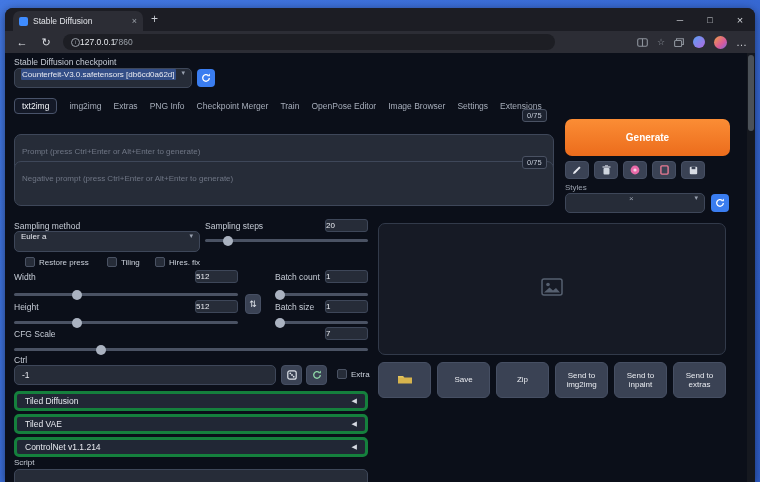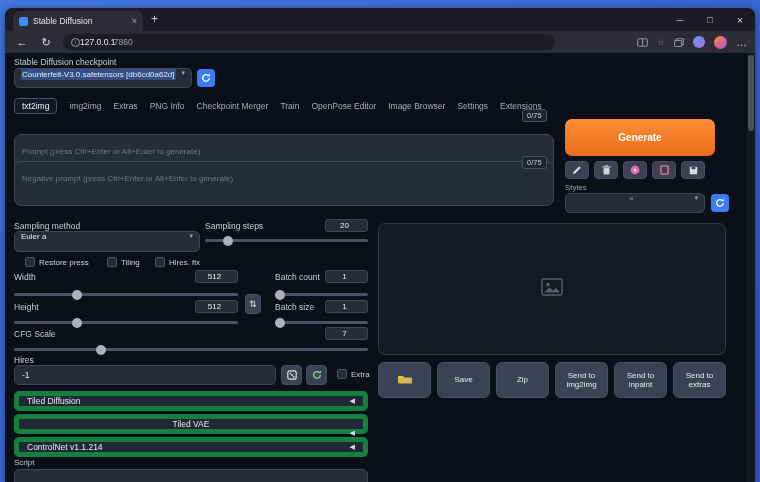--- a/index.html
+++ b/index.html
@@ -38,38 +38,38 @@
       font-size:8px;display:flex;align-items:flex-start;padding:0 6px;box-sizing:border-box;white-space:nowrap;}
   .dd .caret{margin-left:auto;color:#9aa2b0;font-size:7px;padding-left:4px;}
   .hl{background:rgba(62,108,200,.55);padding:1px 1px;border-radius:1px;overflow:hidden;text-overflow:ellipsis;}
   .tabs{position:absolute;left:9px;top:44px;height:17px;display:flex;align-items:center;gap:12px;
         font-size:8.5px;color:#a6adba;white-space:nowrap;}
   .tab-item.active{border:1px solid #49536a;border-radius:4px;padding:2px 7px;color:#f2f4f8;background:#141927;}
   .ta{position:absolute;background:#262c38;border:1px solid #3e4759;border-radius:7px;padding:5px 7px;box-sizing:border-box;}
   .ph{font-size:8px;color:#6f7685;}
   .counter{position:absolute;background:#1d2330;border:1px solid #4a5263;border-radius:3px;font-size:7.5px;
            color:#c3cad6;padding:1px 4px;z-index:3;}
-  .generate{position:absolute;left:560px;top:66px;width:150px;height:37px;border-radius:7px;
+  .generate{position:absolute;left:560px;top:66px;width:165px;height:37px;border-radius:7px;
             background:linear-gradient(180deg,#fb8d35,#ec6c1c);color:#fff;font-weight:bold;font-size:10px;
             display:flex;align-items:center;justify-content:center;}
   .sqbtn{width:24px;height:18px;background:#3a4254;border:1px solid #464f63;border-radius:4px;
          display:flex;align-items:center;justify-content:center;box-sizing:border-box;}
   .toolrow{position:absolute;left:560px;top:108px;display:flex;gap:5px;}
   .bluebtn{position:absolute;width:18px;height:18px;background:#3a7df0;border:none;border-radius:4px;
            display:flex;align-items:center;justify-content:center;}
   .numbox{position:absolute;width:43px;height:13px;background:#262c38;border:1px solid #3e4759;border-radius:3px;
-          color:#e8eaf0;font-size:8px;line-height:12px;text-align:center;padding-right:4px;box-sizing:border-box;}
+          color:#e8eaf0;font-size:8px;line-height:12px;text-align:left;padding-right:4px;box-sizing:border-box;}
   .slider{position:absolute;height:3px;background:#4a5263;border-radius:2px;}
   .sthumb{position:absolute;top:-3.5px;width:10px;height:10px;background:#aab2c0;border-radius:50%;}
   .chk{position:absolute;display:flex;align-items:center;gap:4px;}
   .box{width:10px;height:10px;background:#262c38;border:1px solid #4a5263;border-radius:2px;box-sizing:border-box;}
   .chklbl{font-size:8px;color:#ccd2dc;white-space:nowrap;}
   .seedin{position:absolute;left:9px;top:312px;width:262px;height:20px;background:#262c38;border:1px solid #3e4759;
           border-radius:5px;color:#e8eaf0;font-size:8.5px;display:flex;align-items:center;padding:0 7px;box-sizing:border-box;}
-  .acc{position:absolute;left:9px;width:354px;height:20px;background:#212735;border:5px solid #15803d;border-radius:5px;
+  .acc{position:absolute;left:9px;width:354px;height:20px;background:#212735;border:3px solid #15803d;border-radius:5px;
        color:#e8eaf0;font-size:8.5px;display:flex;align-items:center;padding:0 8px;box-sizing:border-box;}
   .acc .arrow{margin-left:auto;font-size:7px;color:#d6dae2;}
   .output{position:absolute;left:373px;top:170px;width:348px;height:132px;background:#161a25;
           border:1px solid #323a4a;border-radius:7px;display:flex;align-items:center;justify-content:center;box-sizing:border-box;}
   .galrow{position:absolute;left:373px;top:309px;width:348px;height:36px;display:flex;gap:6px;}
   .galbtn{flex:1;background:#3a4254;border:1px solid #464f63;border-radius:6px;color:#e9ebf0;font-size:8px;
           display:flex;align-items:center;justify-content:center;text-align:center;line-height:1.15;padding:2px;box-sizing:border-box;}
   .pagescroll{position:absolute;right:0;top:0;bottom:0;width:8px;background:#15181f;}
   .pagescroll .pthumb{position:absolute;left:1px;right:1px;top:2px;height:76px;background:#4b5158;border-radius:4px;}
   .stylesdd-x{color:#9aa2b0;font-size:8px;margin-left:auto;}
@@ -247,21 +247,21 @@
     <div class="slider" style="left:270px;top:268px;width:93px;">
         <span class="sthumb" style="left:0px;"></span>
       </div>
 
     <span class="lbl" style="left:9px;top:276px;">CFG Scale</span>
     <span class="numbox" style="left:320px;top:274px;">7</span>
     <div class="slider" style="left:9px;top:295px;width:354px;">
         <span class="sthumb" style="left:82px;"></span>
       </div>
 
-    <span class="lbl" style="left:9px;top:302px;">Hires</span>
+    <span class="lbl" style="left:9px;top:302px;">Ctrl</span>
     <div class="seedin">
         <span>-1</span>
       </div>
     <div class="sqbtn" style="position:absolute;left:276px;top:312px;width:21px;height:20px;">
         <span><svg width="10" height="10">
             <rect x="0.8" y="0.8" width="8.4" height="8.4" rx="2" fill="none" stroke="#dfe3ea" stroke-width="1.2"></rect>
             <circle cx="3.3" cy="3.3" r="0.9" fill="#dfe3ea"></circle>
             <circle cx="5" cy="5" r="0.9" fill="#dfe3ea"></circle>
             <circle cx="6.7" cy="6.7" r="0.9" fill="#dfe3ea"></circle>
           </svg></span>
@@ -274,21 +274,21 @@
       </div>
     <div class="chk" style="left:332px;top:316px;">
         <span class="box"></span>
         <span class="chklbl">Extra</span>
       </div>
 
     <div class="acc" style="top:338px;">
         <span>Tiled Diffusion</span>
         <span class="arrow">◀</span>
       </div>
-    <div class="acc" style="top:361px;flex-direction:column;">
+    <div class="acc" style="top:361px;">
         <span>Tiled VAE</span>
         <span class="arrow">◀</span>
       </div>
     <div class="acc" style="top:384px;">
         <span>ControlNet v1.1.214</span>
         <span class="arrow">◀</span>
       </div>
 
     <span class="lbl" style="left:9px;top:405px;font-size:8px;">Script</span>
     <div class="dd" style="left:9px;top:416px;width:354px;height:18px;"></div>

